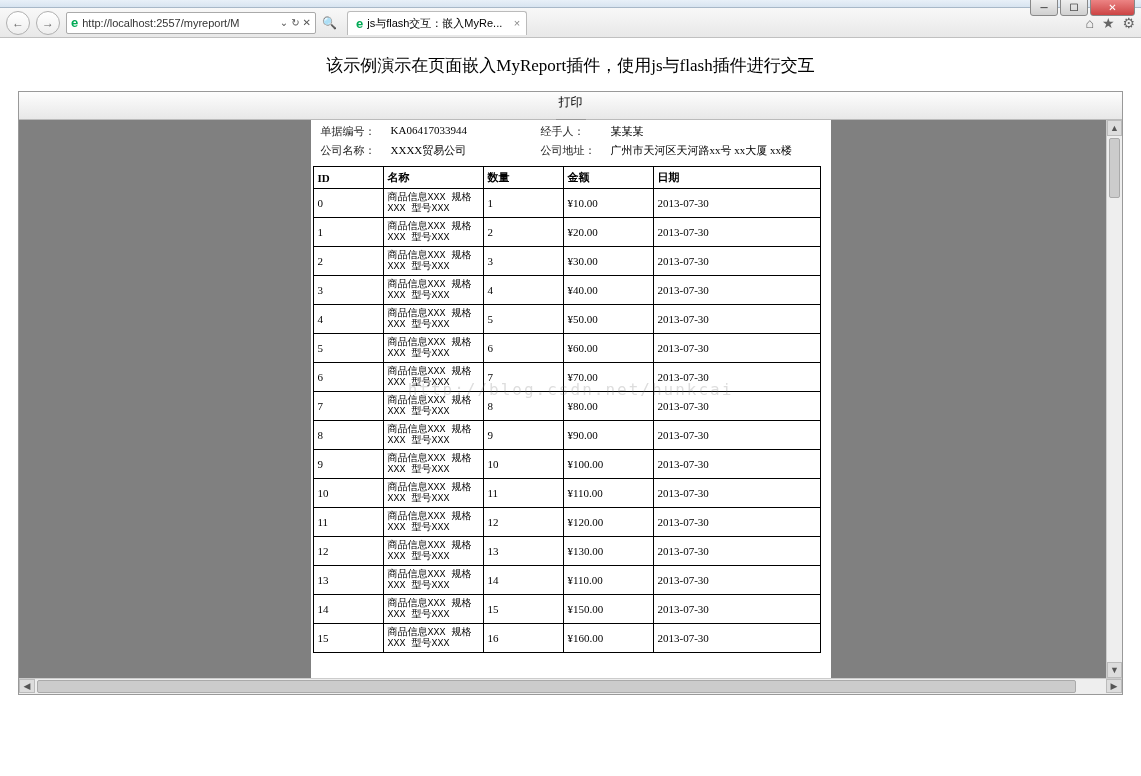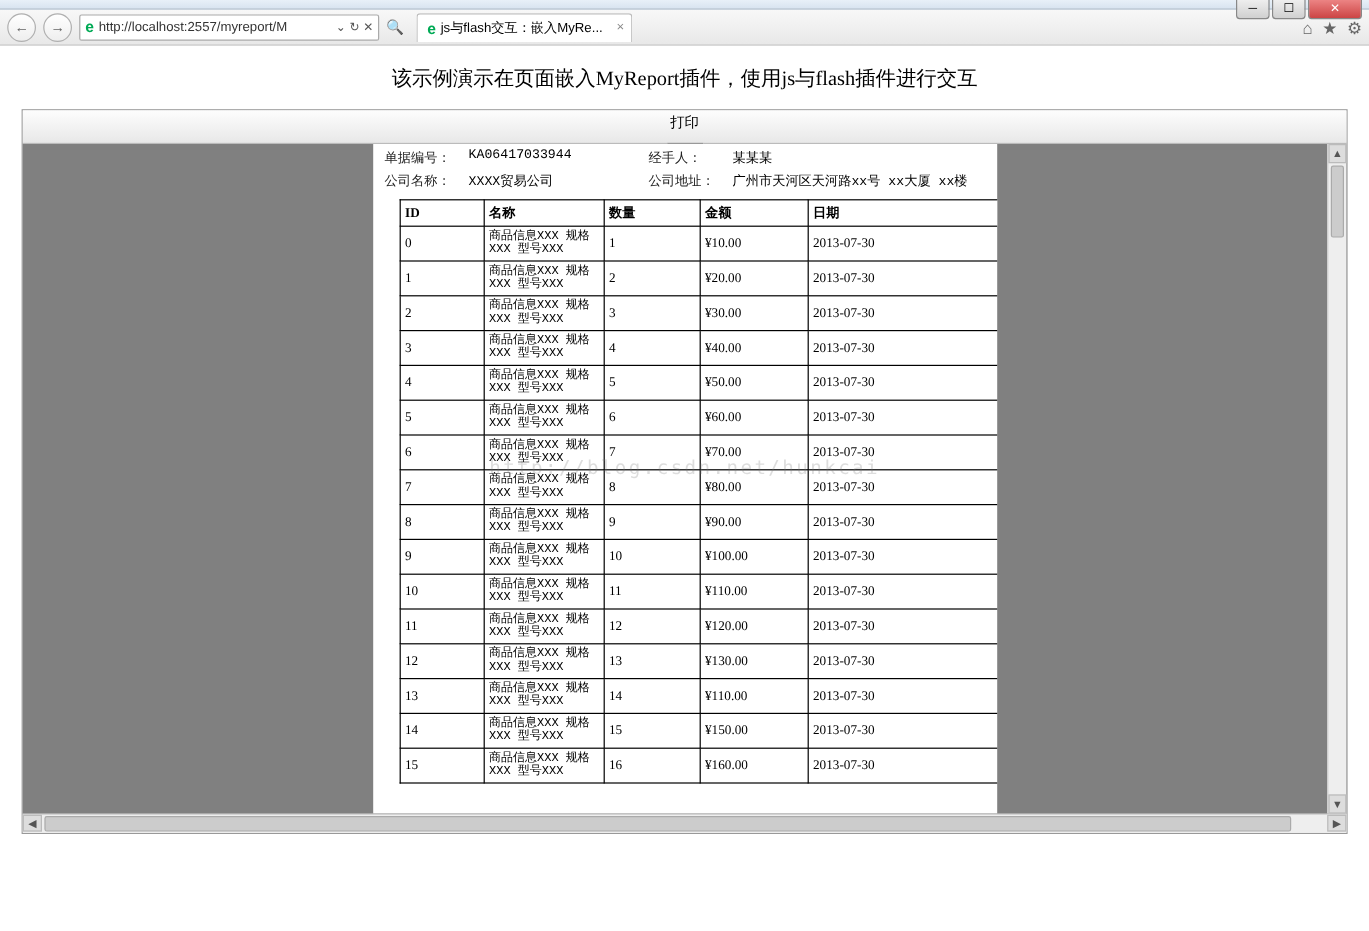--- a/index.html
+++ b/index.html
@@ -42,23 +42,23 @@
 .help-icon { color: #37c; margin-left: auto; font-weight: bold; }
 .close-icon { color: #c33; font-weight: bold; font-size: 14px; }
 
 
 .canvas-outer { height: 558px; background: #808080; position: relative; overflow: hidden; }
 .canvas-scroll { position: absolute; right: 0; top: 0; bottom: 0; width: 16px; background: #eee; border-left: 1px solid #ccc; }
 .scroll-arrow { height: 16px; background: #ddd; border: 1px solid #bbb; display: flex; align-items: center; justify-content: center; font-size: 9px; color: #555; }
 .scroll-thumb { position: absolute; top: 18px; left: 2px; right: 2px; height: 60px; background: #ccc; border: 1px solid #aaa; border-radius: 2px; }
 .paper { background: #fff; width: 520px; margin: 0 auto; position: relative; top: 0; height: 100%; overflow: hidden; font-family: SimSun, serif; }
 .rpt-title { text-align: center; font-size: 19px; font-weight: bold; padding: 18px 0 8px; }
-.meta { display: grid; grid-template-columns: 60px 140px 60px auto; gap: 4px 10px; padding: 4px 10px 8px; font-size: 11px; font-family: Liberation Mono, monospace; }
+.meta { display: grid; grid-template-columns: 60px 140px 60px auto; gap: 4px 10px; padding: 4px 10px 8px; font-size: 11px; }
 .meta .lab { color: #222; }
-.tbl { width: calc(100% - 12px); margin: 0 22px; border-collapse: collapse; font-size: 11px; }
+.tbl { width: calc(100% - 12px); margin: 0 2px; border-collapse: collapse; font-size: 11px; }
 .tbl th, .tbl td { border: 1px solid #000; padding: 3px 4px; text-align: left; vertical-align: middle; }
 .tbl th { font-weight: bold; background: #fff; }
 .tbl td.name { font-size: 10px; line-height: 1.1; font-family: Liberation Mono, monospace; }
 .watermark { position: absolute; top: 260px; left: 0; right: 0; text-align: center; color: rgba(120,120,120,.25); font-size: 16px; pointer-events: none; font-family: monospace; letter-spacing: 2px; }
 
 
 .hscroll { height: 16px; background: #eee; border-top: 1px solid #ccc; display: flex; }
 .hscroll .scroll-arrow { width: 16px; height: 14px; }
 .hscroll .track { flex: 1; position: relative; }
 .hscroll .thumb { position: absolute; left: 2px; top: 1px; bottom: 1px; width: 97%; background: #ccc; border: 1px solid #aaa; border-radius: 2px; }

